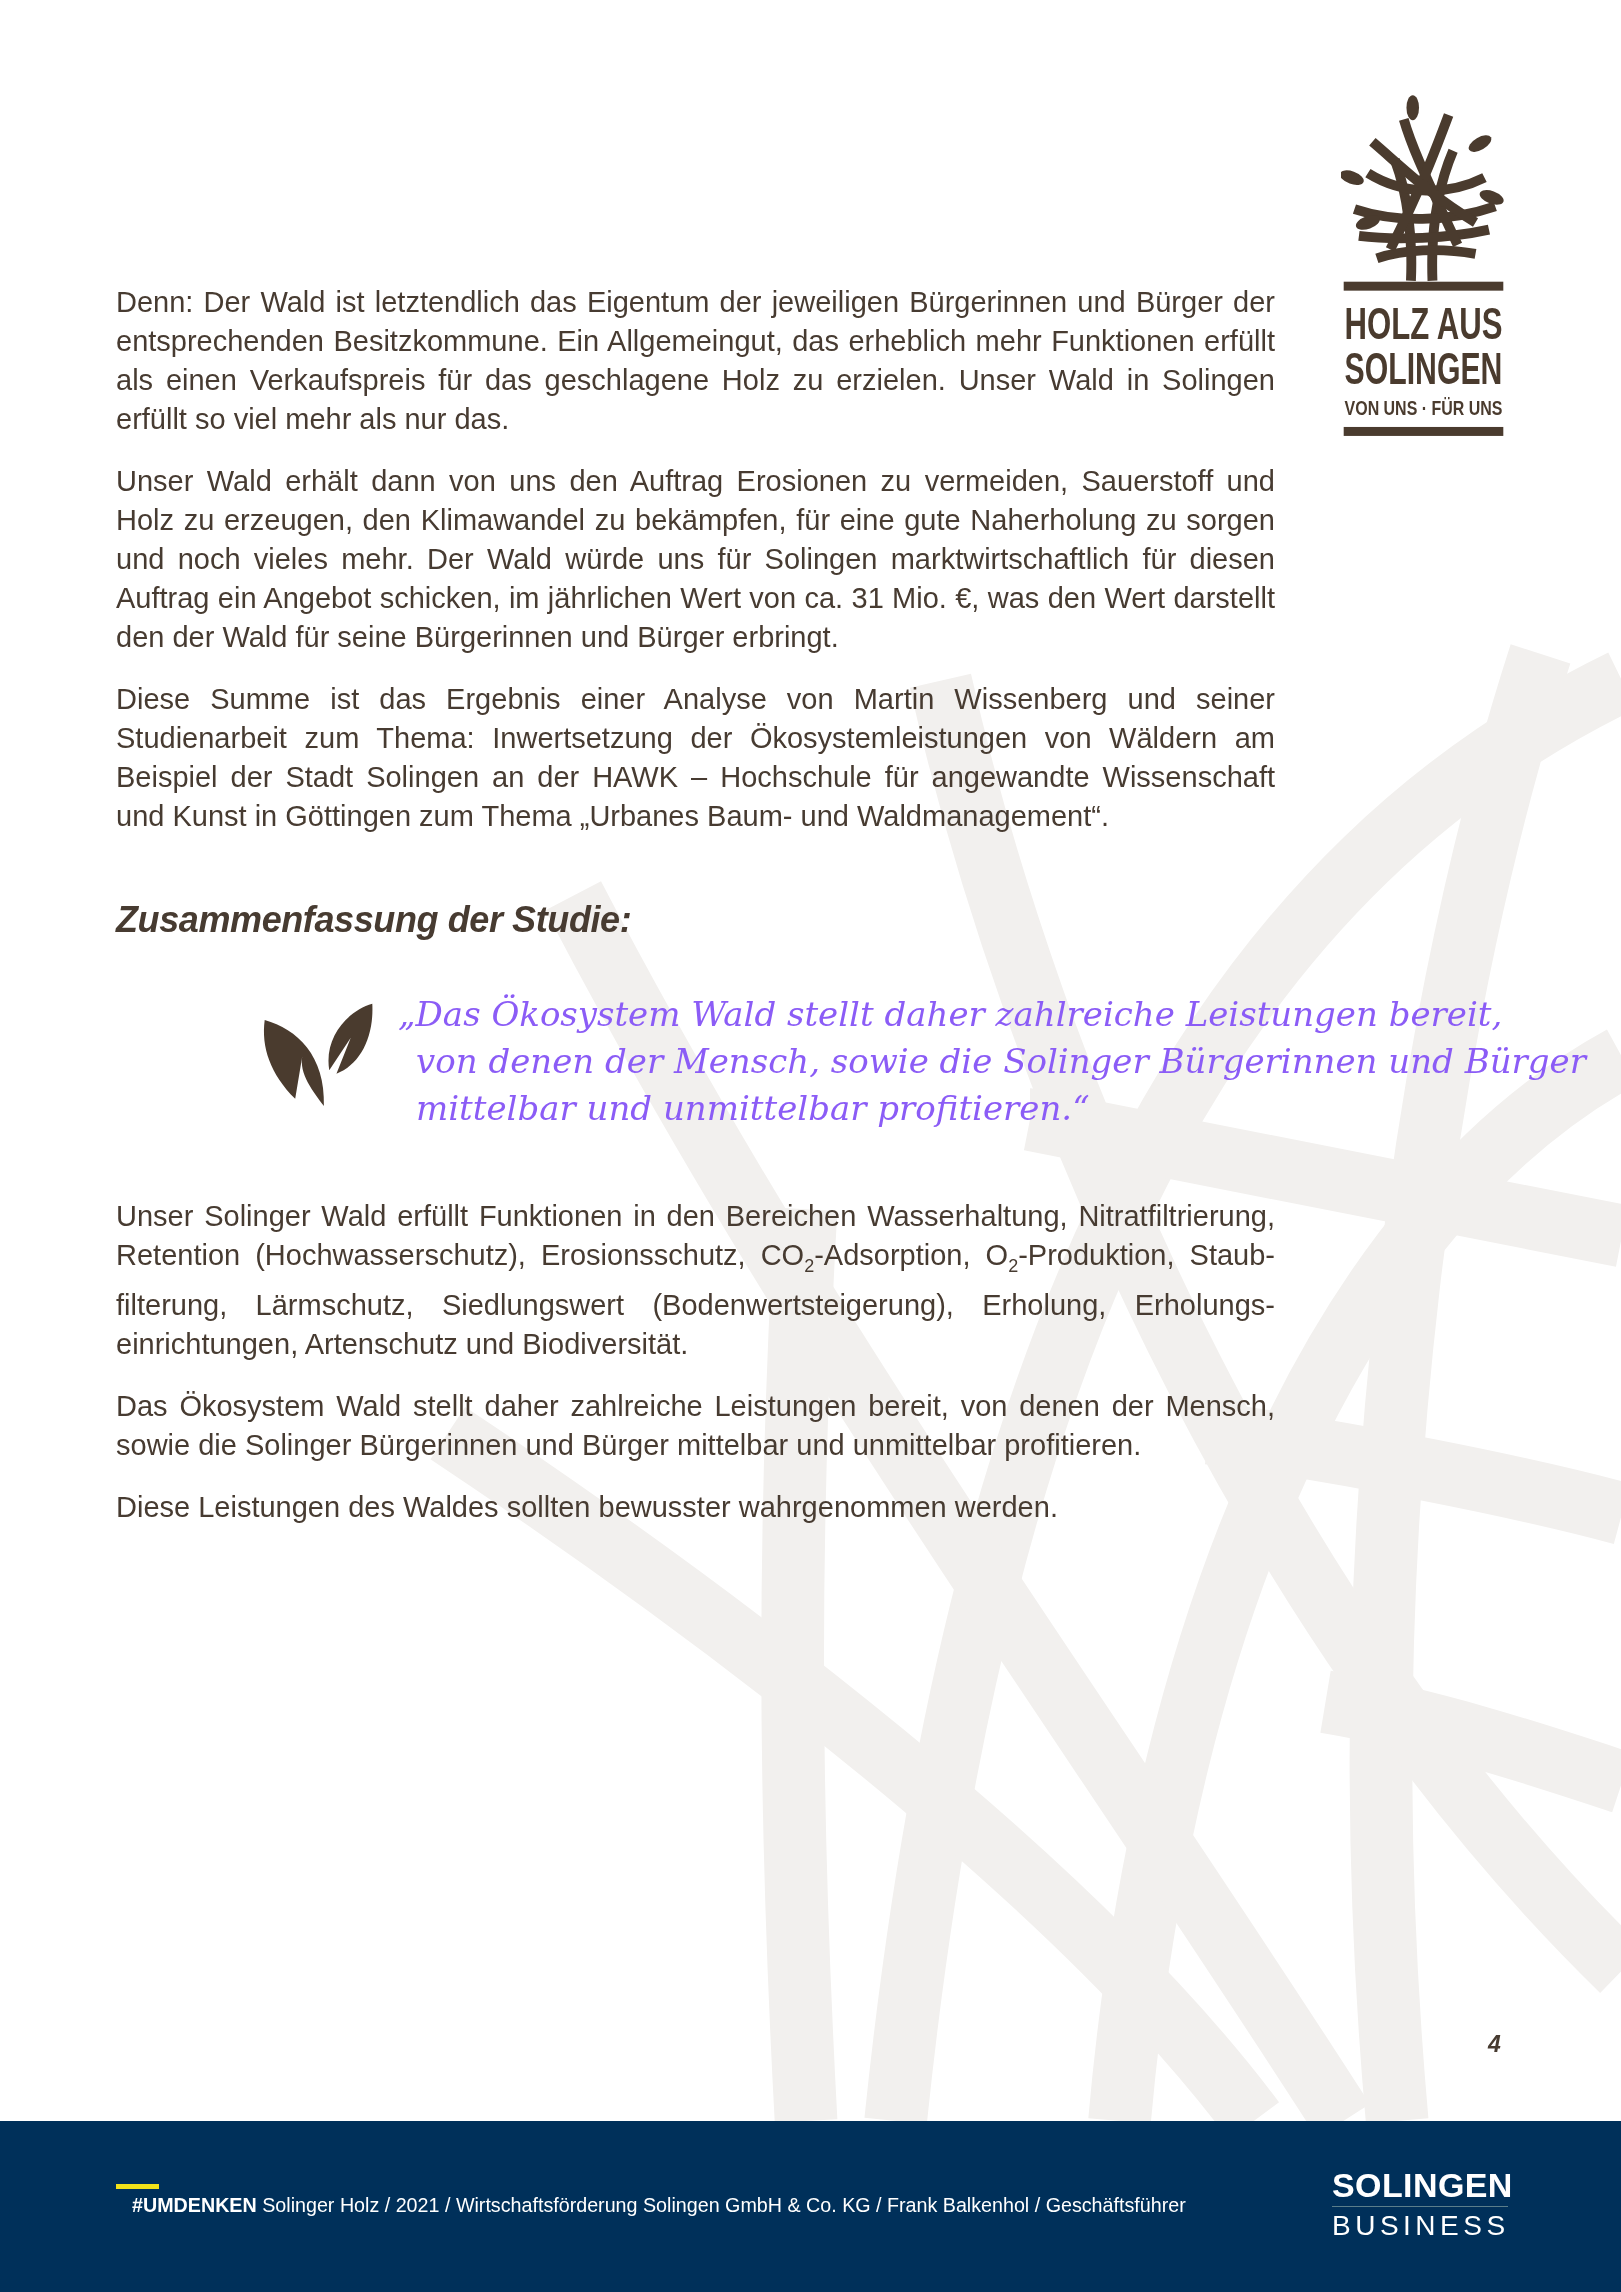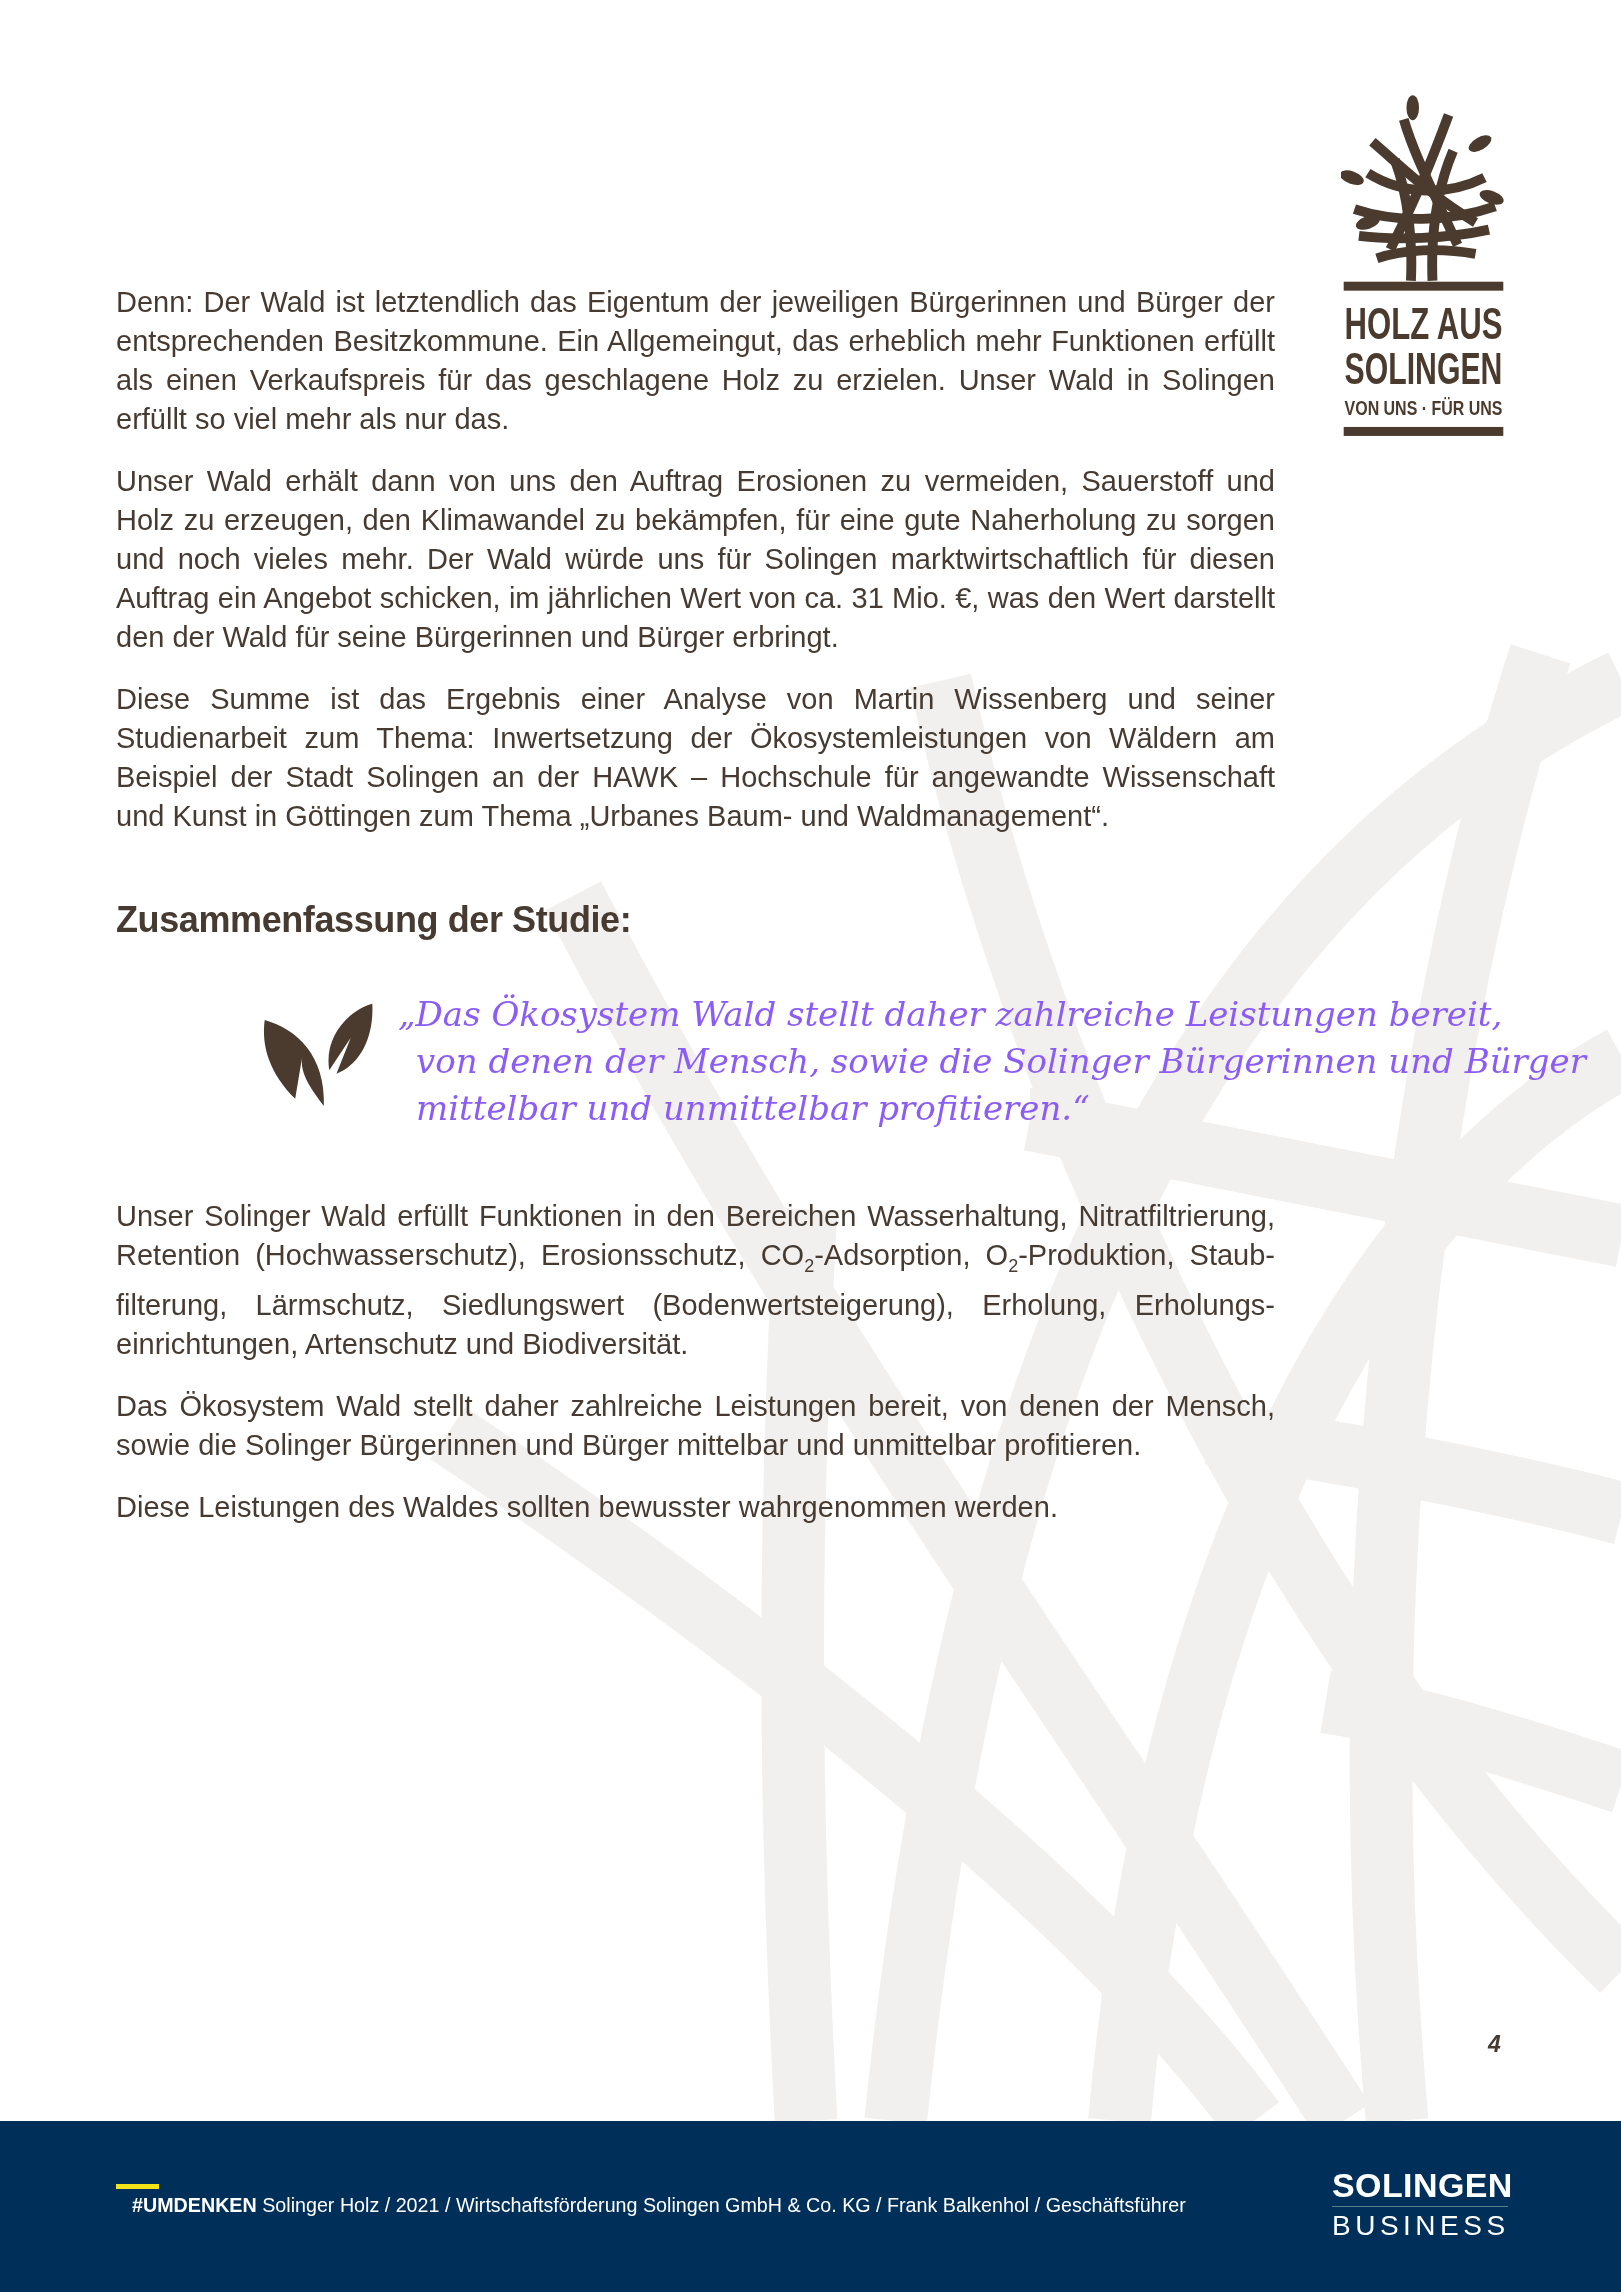--- a/index.html
+++ b/index.html
@@ -3,21 +3,21 @@
 <meta charset="utf-8">
 <style>
   html,body{margin:0;padding:0;}
   body{width:1622px;height:2293px;position:relative;background:#ffffff;overflow:hidden;
        font-family:"Liberation Sans","DejaVu Sans",sans-serif;color:#473b31;}
   .bg-pattern{position:absolute;left:0;top:0;width:1622px;height:2121px;pointer-events:none;}
   .logo{position:absolute;left:1341px;top:88px;width:165px;}
   .content{position:absolute;left:116px;top:274px;width:1159px;}
   .para{font-size:29px;line-height:39px;text-align:justify;margin:9px 0 23px 0;color:#473b31;}
   .para .sub{font-size:18px;vertical-align:-7.2px;}
-  .heading{font-size:36px;font-weight:bold;margin:63px 0 21.5px 0;color:#473b31;letter-spacing:-0.4px;}
+  .heading{font-size:36px;font-weight:bold;font-style:italic;margin:63px 0 21.5px 0;color:#473b31;letter-spacing:-0.4px;}
   .quote-block{position:relative;margin:50px 0 54px 0;height:152px;}
   .leaf-icon{position:absolute;left:145px;top:10.7px;width:115px;width:115px;height:104px;}
   .quote{position:absolute;left:282px;top:0;width:985px;font-family:"DejaVu Serif","Liberation Serif",serif;
          font-style:italic;font-size:34px;line-height:47px;color:#8b5cf6;margin:0;}
   .quote .line{display:block;white-space:nowrap;}
   .quote .indent{padding-left:18px;}
   .page-number{position:absolute;left:1488px;top:2031px;font-size:23px;font-weight:bold;font-style:italic;color:#473b31;}
   .footer{position:absolute;left:0;top:2121px;width:1622px;height:172px;background:#00305a;}
   .footer-accent{position:absolute;left:116px;top:63px;width:43px;height:4.5px;background:#f2e21a;}
   .footer-text{position:absolute;left:132px;top:73px;font-size:19.7px;color:#ffffff;white-space:nowrap;}

